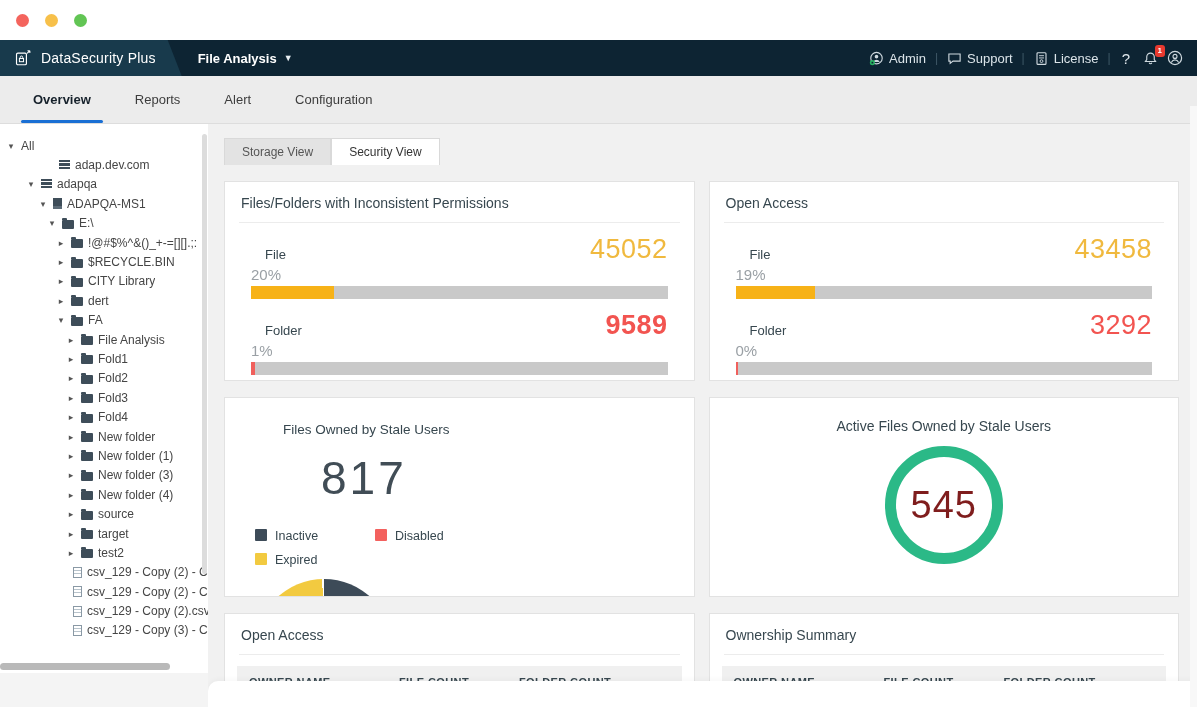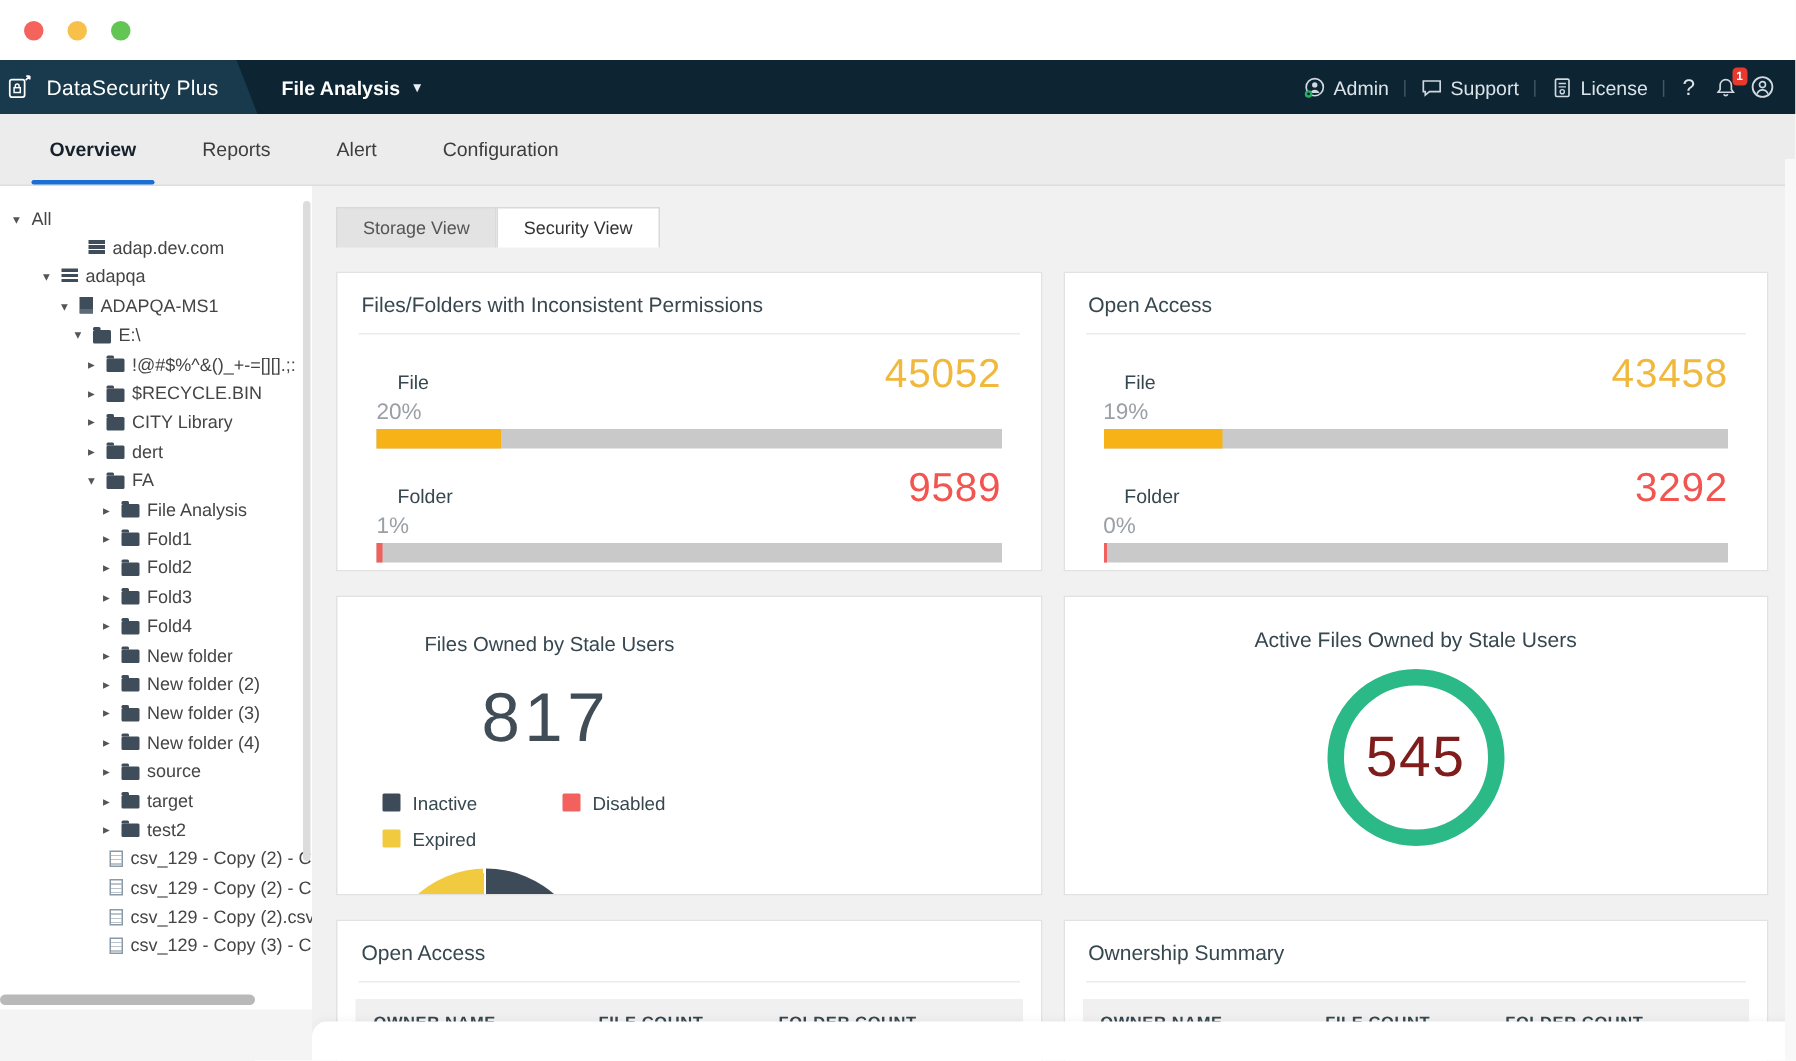--- a/index.html
+++ b/index.html
@@ -6,21 +6,21 @@
   html,body { width:1197px; height:707px; overflow:hidden; background:#fff;
     font-family:"Liberation Sans", sans-serif; }
 
   
   .titlebar { height:40px; background:#fff; display:flex; align-items:center; padding-left:16px; gap:16px; }
   .tl-dot { width:13px; height:13px; border-radius:50%; }
 
   
   .appbar { height:36px; background:#0d2433; display:flex; align-items:center; color:#eef3f6; position:relative; }
   .brand-block { background:#183a4c; height:36px; display:flex; align-items:center; gap:9px;
-    padding:0 26px 0 4px; clip-path:polygon(0 0, calc(100% - 14px) 0, 100% 100%, 0 100%); }
+    padding:0 26px 0 14px; clip-path:polygon(0 0, calc(100% - 14px) 0, 100% 100%, 0 100%); }
   .brand-text { font-size:14px; color:#fff; letter-spacing:.2px; }
   .module { margin-left:16px; font-size:13px; font-weight:bold; color:#fff; display:flex; align-items:center; gap:7px; cursor:pointer; }
   .module .dd { font-size:9px; color:#e8eef2; }
   .appbar-right { margin-left:auto; display:flex; align-items:center; gap:9px; padding-right:14px; font-size:13px; color:#dbe4e9; }
   .ab-link { display:flex; align-items:center; gap:5px; cursor:pointer; }
   .ab-sep { color:#3e5867; font-size:12px; }
   .hicon { width:15px; height:15px; display:block; }
   .help-q { font-size:15px; color:#dfe7ec; cursor:pointer; padding:0 2px; }
   .bell-wrap { position:relative; cursor:pointer; margin-left:2px; }
   .bell-badge { position:absolute; top:-6px; right:-7px; background:#e8392f; color:#fff; font-size:8px;
@@ -255,21 +255,21 @@
           <span class="tlabel">Fold4</span>
         </div>
         <div class="tree-row" style="padding-left: 66px;">
           <span class="caret">▸</span>
           <span class="ticon ticon-folder"></span>
           <span class="tlabel">New folder</span>
         </div>
         <div class="tree-row" style="padding-left: 66px;">
           <span class="caret">▸</span>
           <span class="ticon ticon-folder"></span>
-          <span class="tlabel">New folder (2)</span>
+          <span class="tlabel">New folder (1)</span>
         </div>
         <div class="tree-row" style="padding-left: 66px;">
           <span class="caret">▸</span>
           <span class="ticon ticon-folder"></span>
           <span class="tlabel">New folder (3)</span>
         </div>
         <div class="tree-row" style="padding-left: 66px;">
           <span class="caret">▸</span>
           <span class="ticon ticon-folder"></span>
           <span class="tlabel">New folder (4)</span>
@@ -333,21 +333,21 @@
               <span class="stat-value" style="color: rgb(240, 185, 62);">45052</span>
             </div>
             <div class="stat-pct">20%</div>
             <div class="bar-track">
               <div class="bar-fill" style="width: 20%; background: rgb(247, 178, 23);"></div>
             </div>
           </div>
           <div class="stat">
             <div class="stat-top">
               <span class="stat-label">Folder</span>
-              <span class="stat-value" style="color: rgb(242, 84, 80);">9589</span>
+              <span class="stat-value" style="color: rgb(242, 84, 80); font-weight: bold;">9589</span>
             </div>
             <div class="stat-pct">1%</div>
             <div class="bar-track">
               <div class="bar-fill" style="width: 1%; background: rgb(240, 96, 92);"></div>
             </div>
           </div>
         </div>
       </div>
 
       <div class="card">

